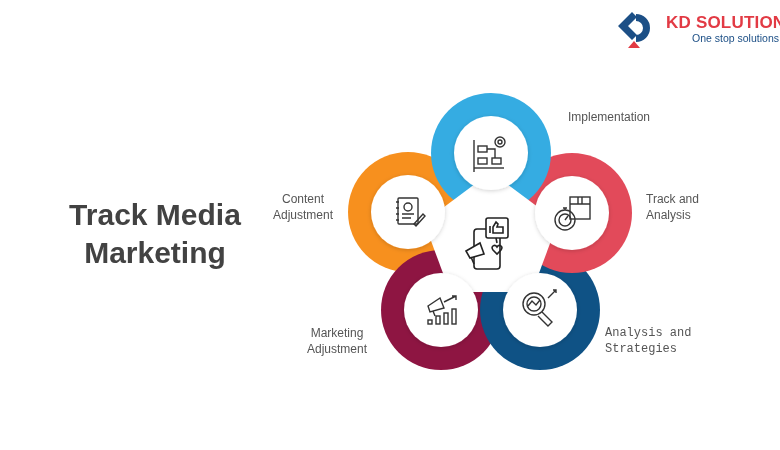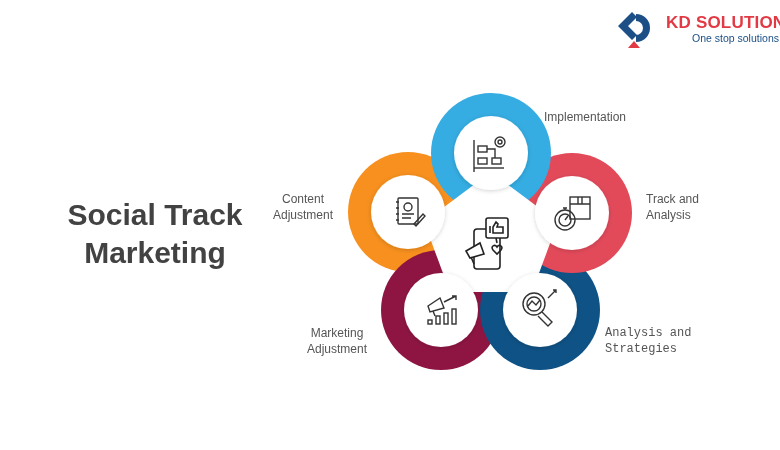--- a/index.html
+++ b/index.html
@@ -21,21 +21,21 @@
   <svg width="52" height="40" viewBox="0 0 52 40">
     <path d="M20 4 L6 18 L20 32 L25 27 L16 18 L25 9 Z" fill="#1c4f86"></path>
     <path d="M24 6 A14 14 0 1 1 24 34 L24 27 A7 7 0 1 0 24 13 Z" fill="#1c4f86"></path>
     <path d="M22 33 L28 40 L16 40 Z" fill="#e23a44"></path>
   </svg>
   <span class="logo-title">KD SOLUTIONS</span>
   <span class="logo-sub">One stop solutions</span>
 </div>
 
 <div class="main-title">
-  <div>Social Track</div>
+  <div>Track Media</div>
   <div>Marketing</div>
 </div>
 
 <svg class="diagram" width="780" height="450" viewBox="0 0 780 450">
   <defs>
     <filter id="sh" x="-30%" y="-30%" width="160%" height="160%">
       <feDropShadow dx="0" dy="1" stdDeviation="2" flood-color="#000" flood-opacity="0.18"></feDropShadow>
     </filter>
   </defs>
 
@@ -112,21 +112,21 @@
     <rect x="474" y="229" width="26" height="40" rx="3"></rect>
     <rect x="486" y="218" width="22" height="20" rx="2" fill="#fff"></rect>
     <path d="M490 233 L490 226 M493 233 L493 227 L496 222 L498 224 L497 227 L503 227 L503 233 Z"></path>
     <path d="M496 238 L497 243"></path>
     <path d="M493 250 C490 246 495 244 497 247 C499 244 504 246 501 250 L497 254 Z"></path>
     <path d="M466 251 L480 243 L484 254 L470 258 Z" fill="#fff"></path>
     <path d="M471 257 L474 264"></path>
   </g>
 </svg>
 
-<div class="label" style="left:544px; top:109px;text-align:center;">
+<div class="label" style="left:568px; top:109px;text-align:center;">
   <div>Implementation</div>
 </div>
 <div class="label" style="left:637px; top:191px;margin-left:9px;">
   <div>Track and</div>
   <div>Analysis</div>
 </div>
 <div class="label" style="left:605px; top:325px;font-family:Liberation Mono, monospace;">
   <div>Analysis and</div>
   <div>Strategies</div>
 </div>

